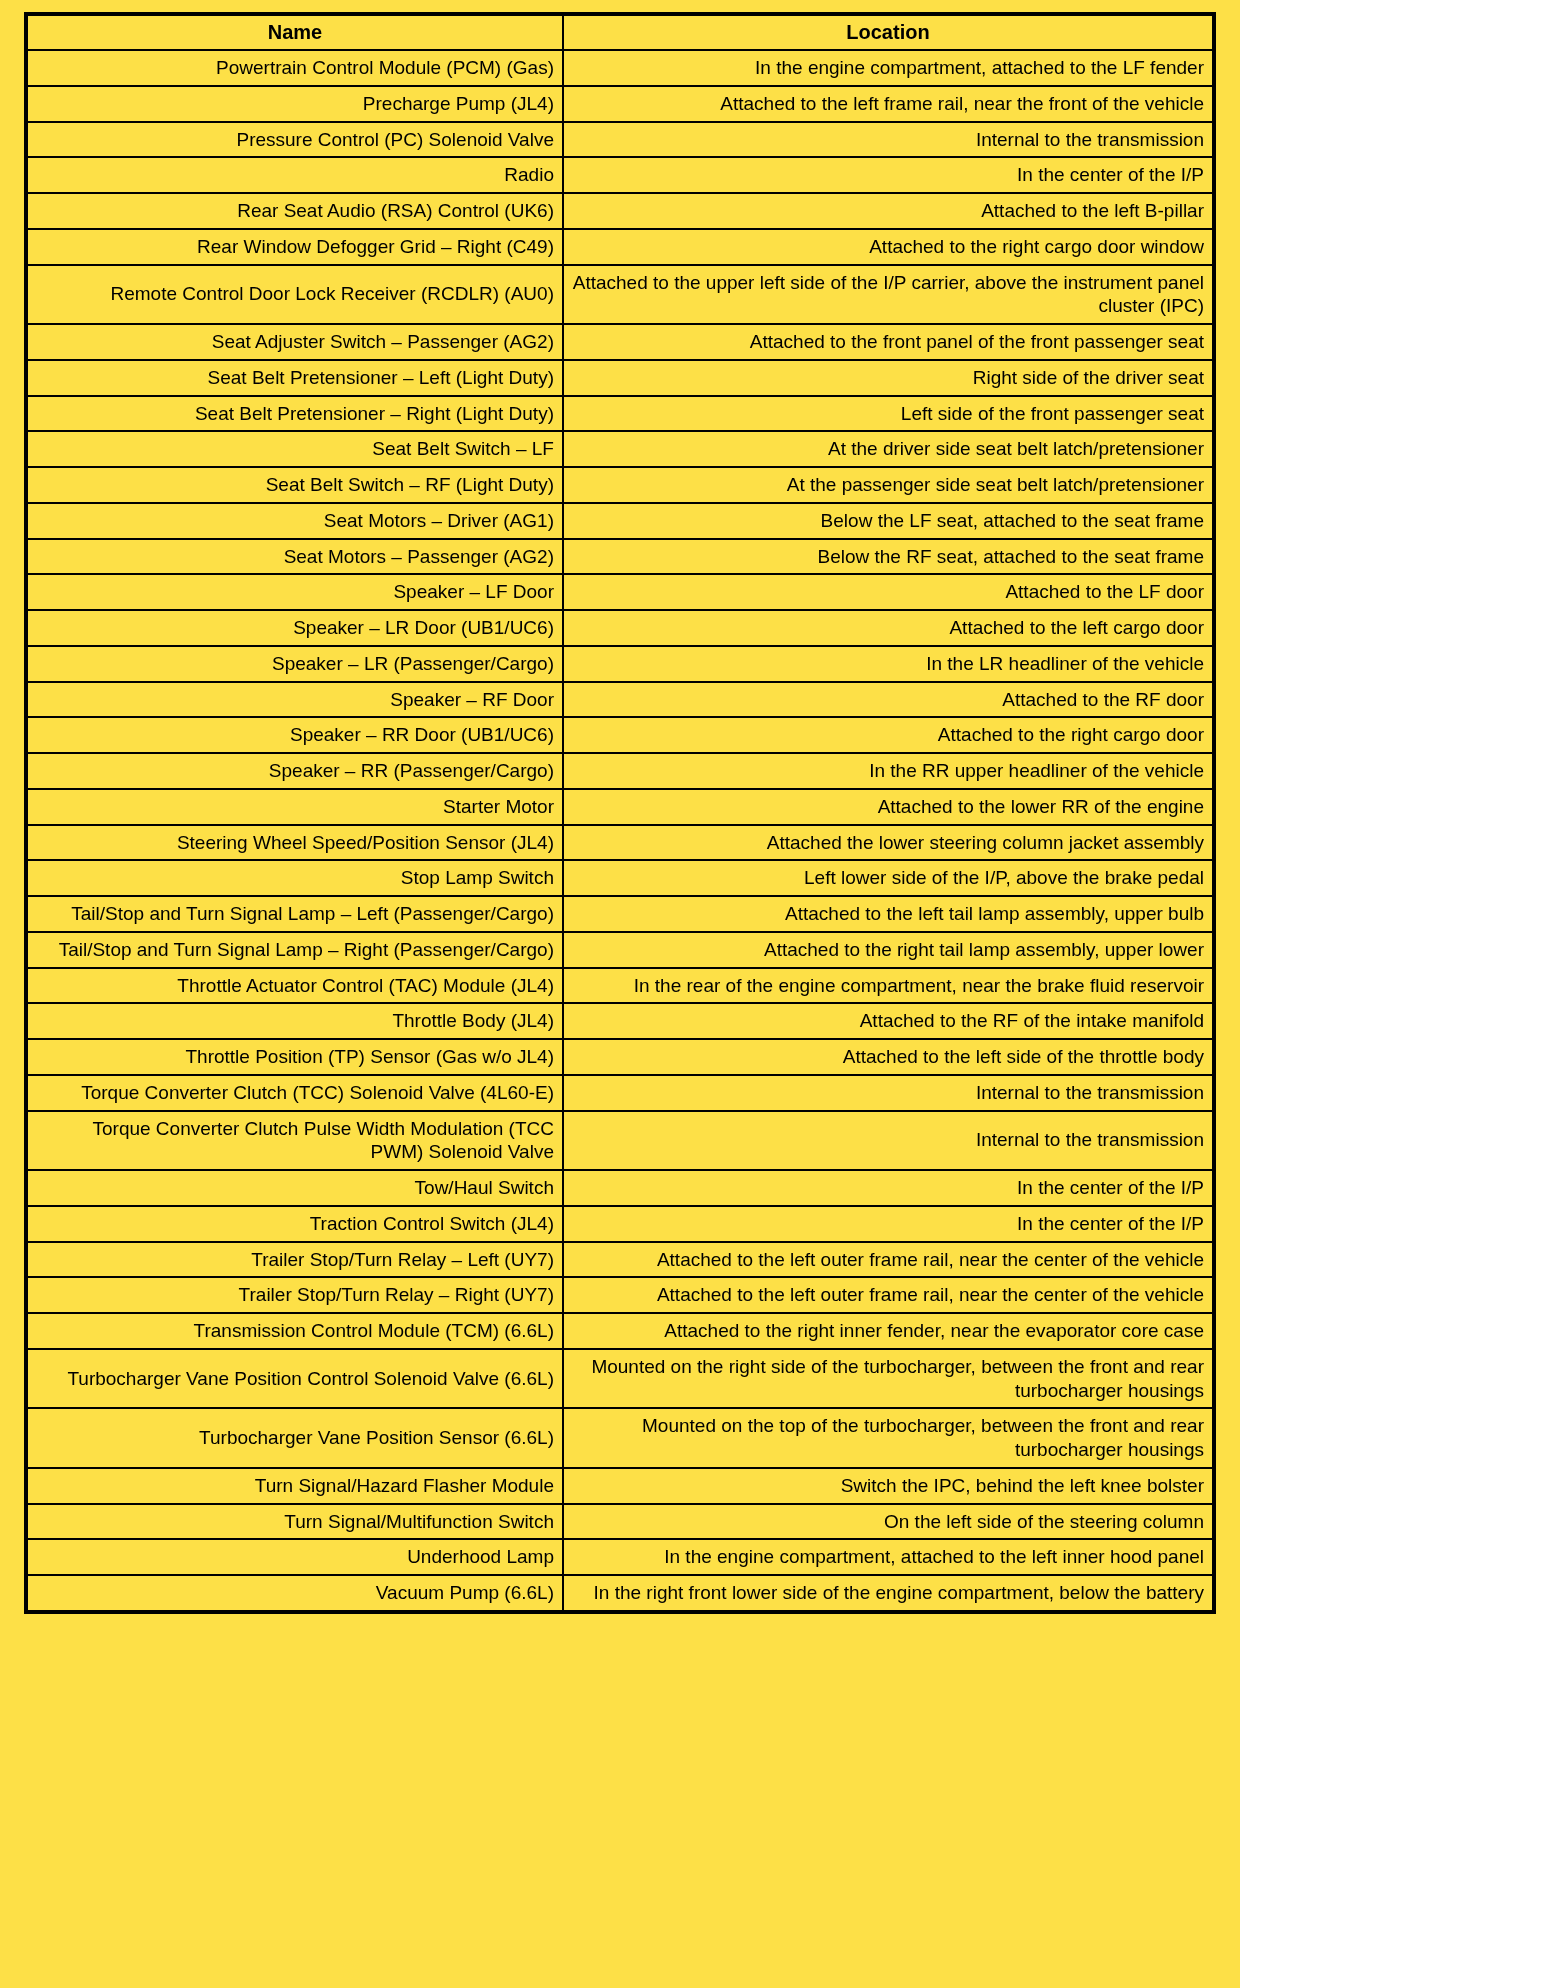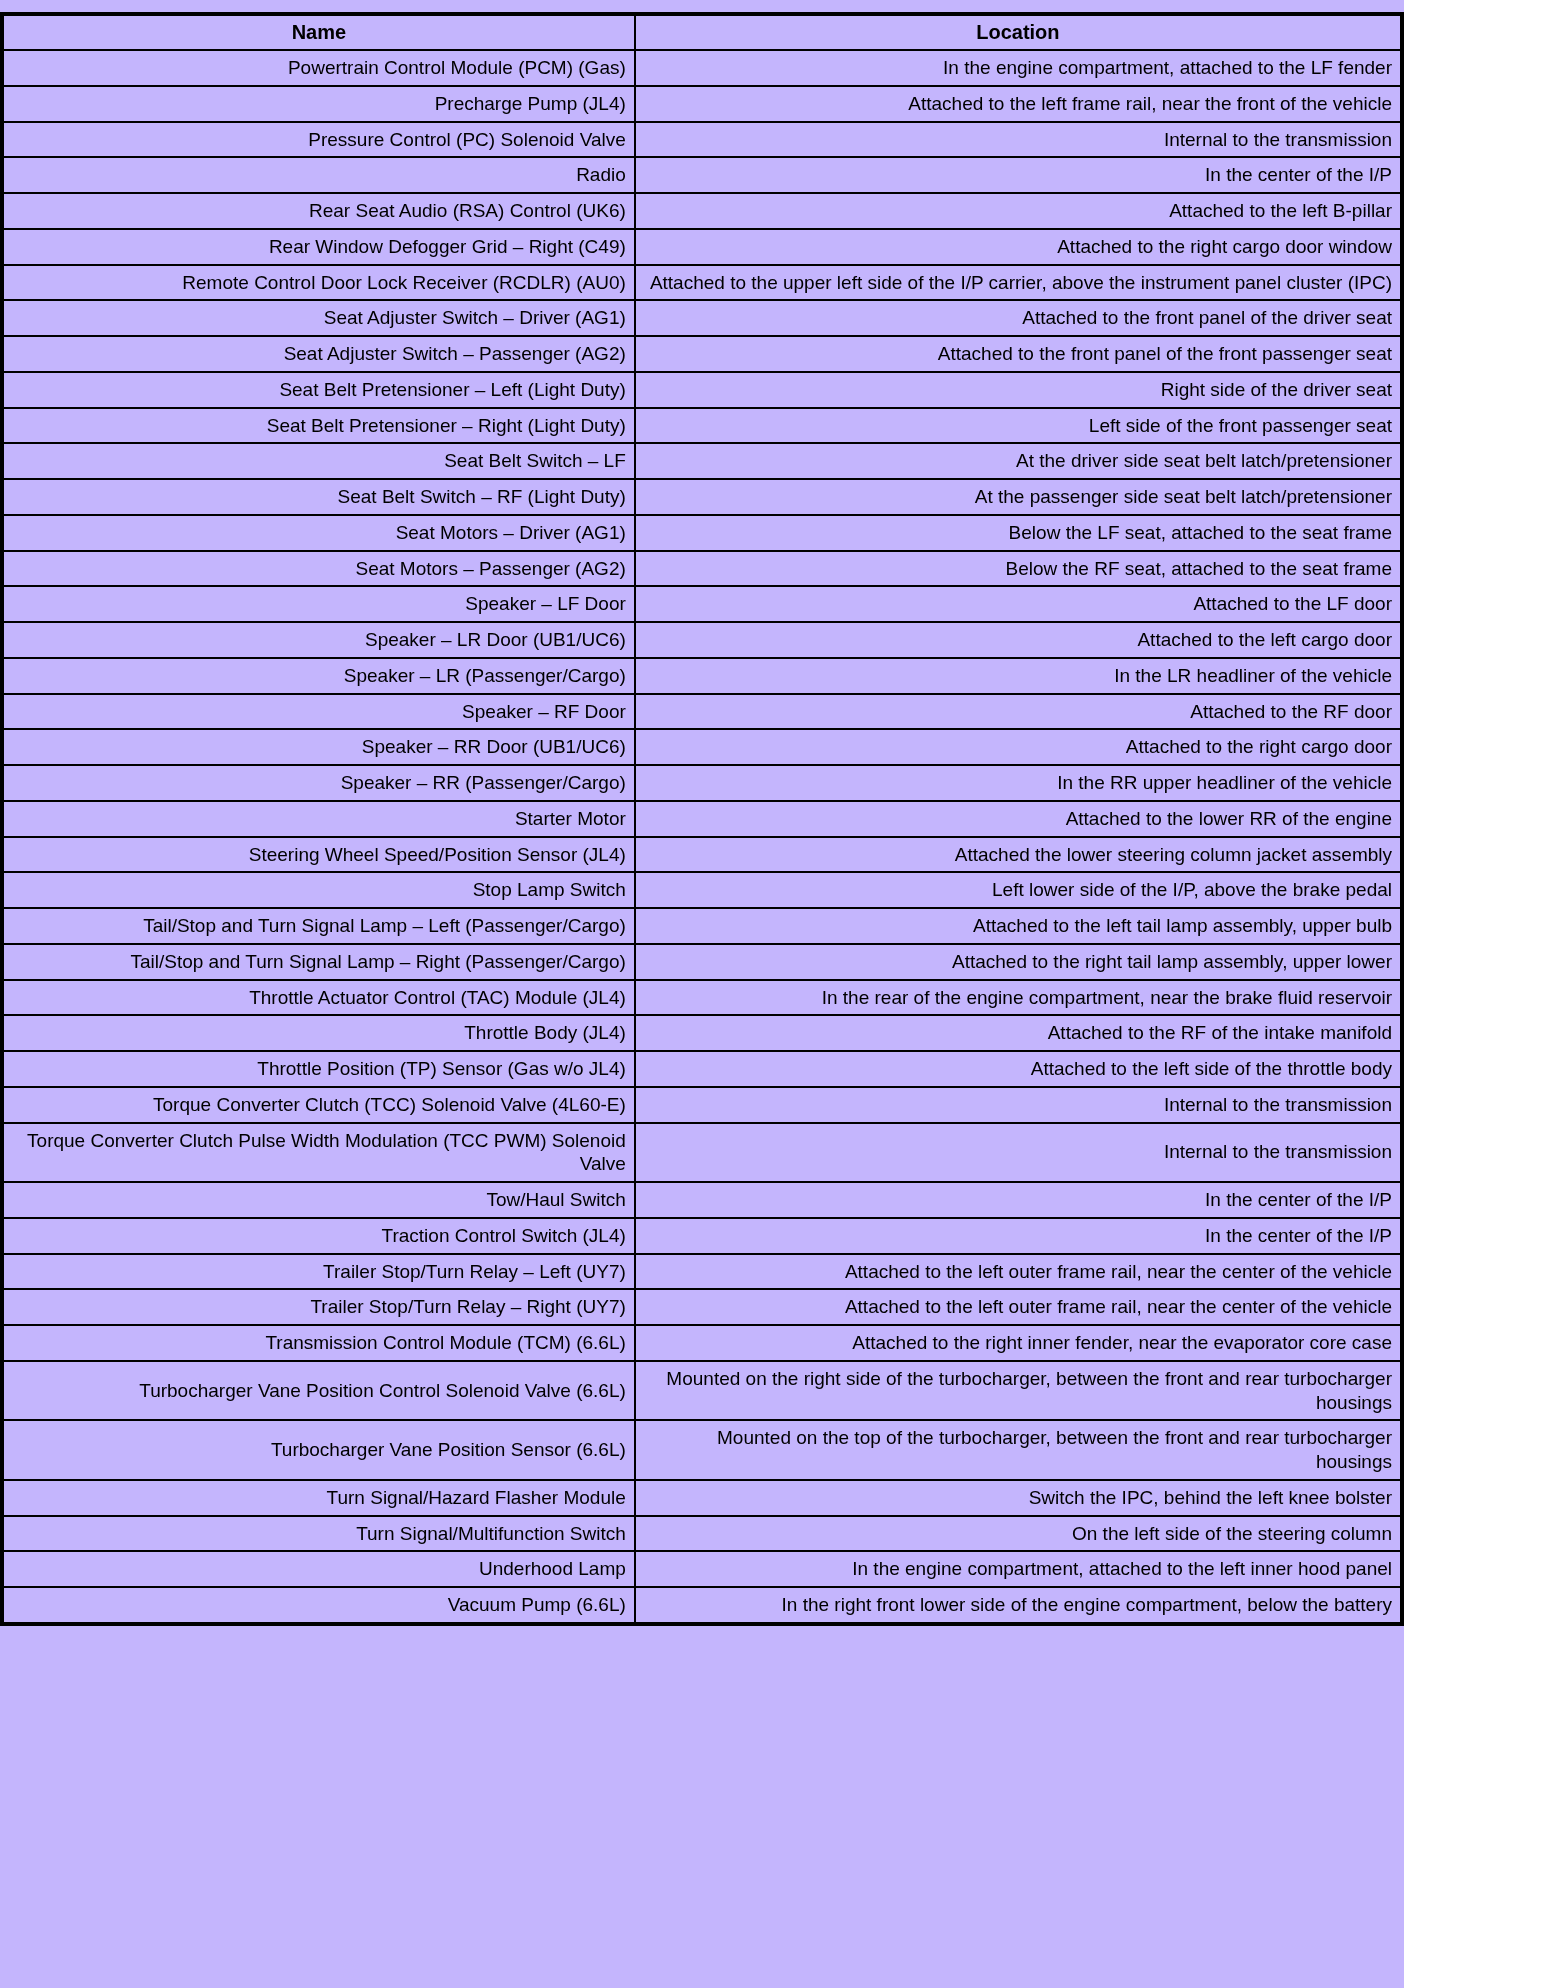--- a/index.html
+++ b/index.html
@@ -3,25 +3,25 @@
 <meta charset="utf-8">
 <style>
   html, body {
     margin: 0;
     padding: 0;
     background: #ffffff;
     font-family: "Liberation Sans", sans-serif;
     color: #000000;
   }
   .page {
-    width: 1404px;
+    width: 1240px;
     min-height: 1988px;
     box-sizing: border-box;
-    padding: 12px 0;
-    background: #c4b5fd;
+    padding: 12px 24px;
+    background: #fde047;
   }
   table.loc-table {
     width: 100%;
     border-collapse: collapse;
     border: 4px solid #000000;
     table-layout: fixed;
   }
   table.loc-table th,
   table.loc-table td {
     border: 2px solid #000000;
@@ -84,24 +84,20 @@
         </tr>
         <tr>
           <td class="name-cell">Rear Window Defogger Grid – Right (C49)</td>
           <td class="location-cell">Attached to the right cargo door window</td>
         </tr>
         <tr>
           <td class="name-cell">Remote Control Door Lock Receiver (RCDLR) (AU0)</td>
           <td class="location-cell">Attached to the upper left side of the I/P carrier, above the instrument panel cluster (IPC)</td>
         </tr>
         <tr>
-          <td class="name-cell">Seat Adjuster Switch – Driver (AG1)</td>
-          <td class="location-cell">Attached to the front panel of the driver seat</td>
-        </tr>
-        <tr>
           <td class="name-cell">Seat Adjuster Switch – Passenger (AG2)</td>
           <td class="location-cell">Attached to the front panel of the front passenger seat</td>
         </tr>
         <tr>
           <td class="name-cell">Seat Belt Pretensioner – Left (Light Duty)</td>
           <td class="location-cell">Right side of the driver seat</td>
         </tr>
         <tr>
           <td class="name-cell">Seat Belt Pretensioner – Right (Light Duty)</td>
           <td class="location-cell">Left side of the front passenger seat</td>

